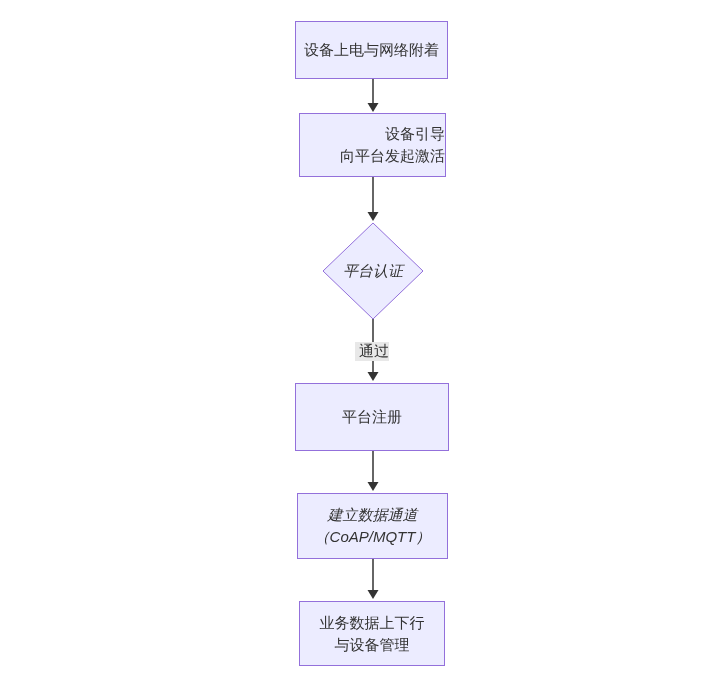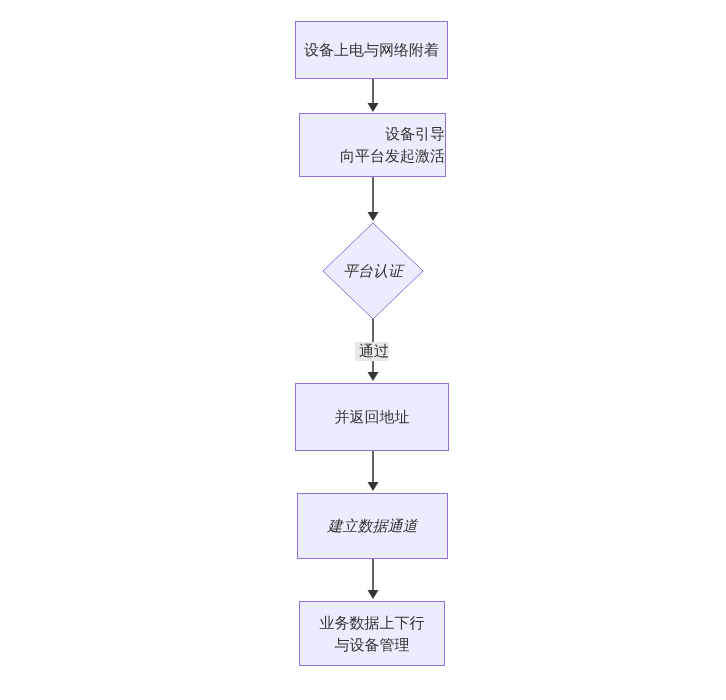--- a/index.html
+++ b/index.html
@@ -120,25 +120,26 @@
 
   <div class="node-label-overlay diamond-label">
     <span>平台认证</span>
   </div>
 
   <div class="edge-label">
     <span>通过</span>
   </div>
 
   <div class="node n4">
-    <span>并返回地址</span>
+    <span>平台注册</span>
   </div>
 
   <div class="node n5">
     <span>建立数据通道</span>
+    <span>（CoAP/MQTT）</span>
   </div>
 
   <div class="node n6">
     <span>业务数据上下行</span>
     <span>与设备管理</span>
   </div>
 
 </div>
 
 </body></html>

